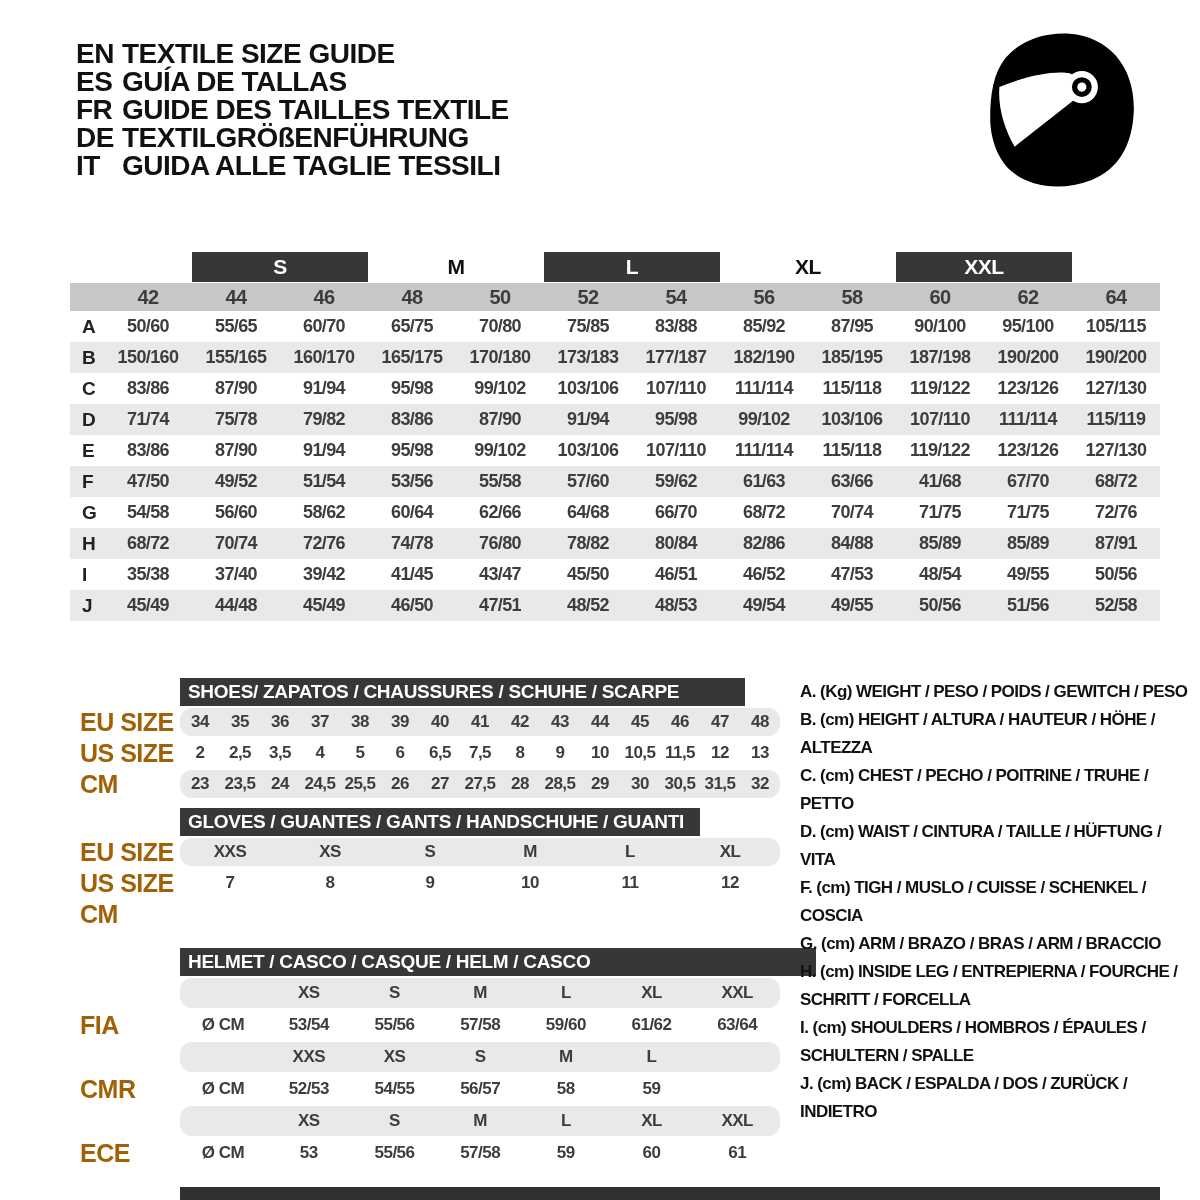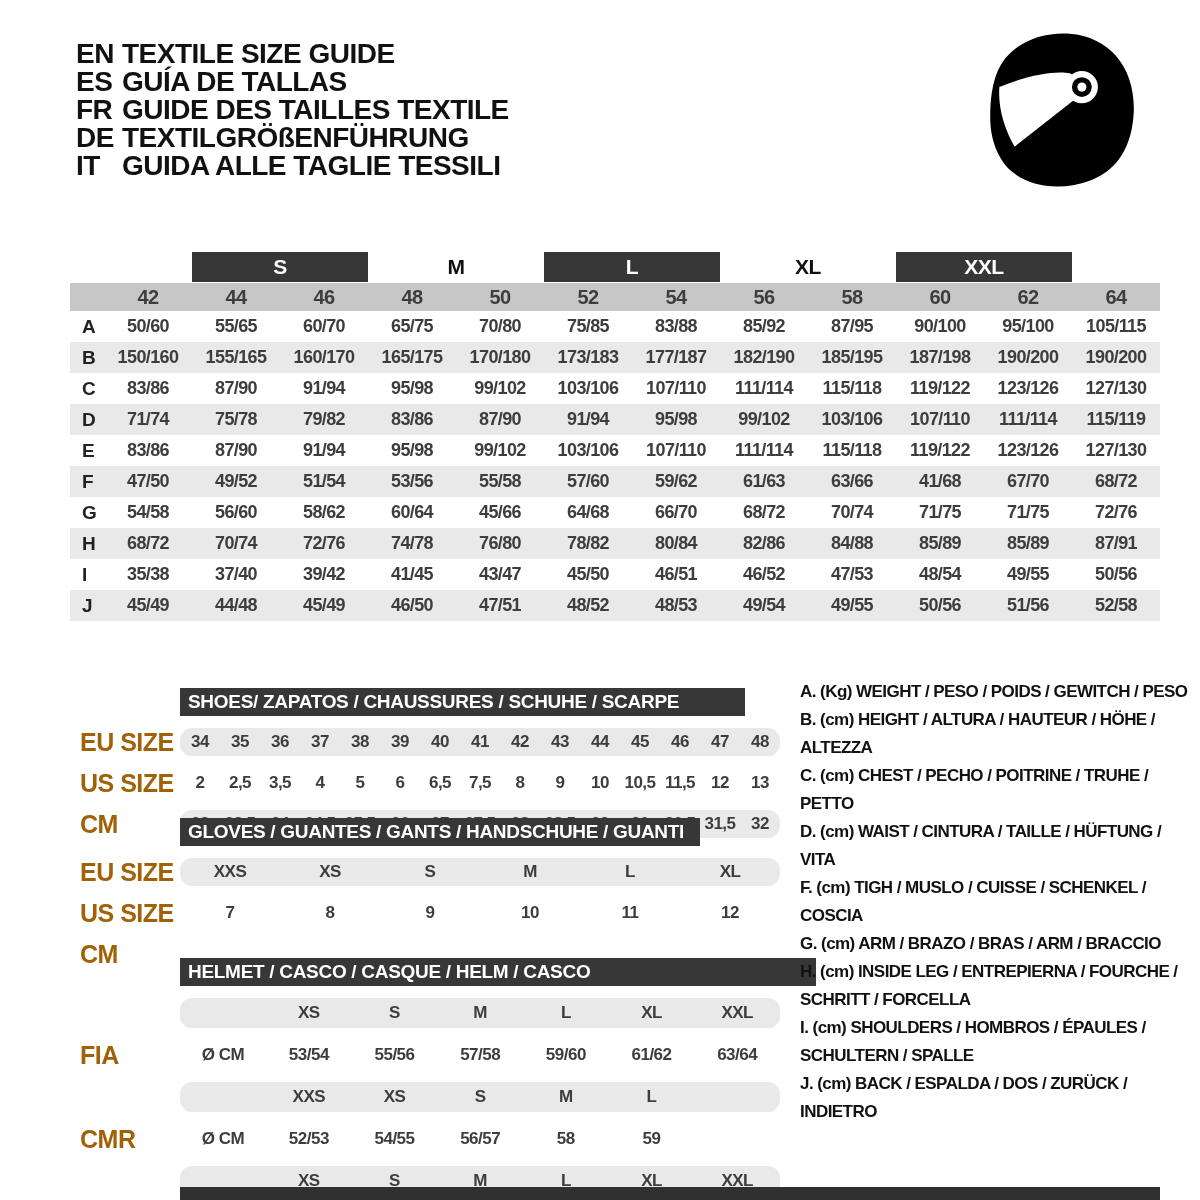--- a/index.html
+++ b/index.html
@@ -22,21 +22,21 @@
   .size-box.boxed{background:#373737;color:#fff;}
   .num-strip{background:#c7c7c7;height:28px;margin-top:1px;}
   .num-cell{display:flex;align-items:center;justify-content:center;font-size:20px;color:#3d3d3d;letter-spacing:-0.5px;}
   .t-row{height:31px;}
   .t-row.alt{background:#e9e9e9;}
   .t-cell{display:flex;align-items:center;justify-content:center;font-size:18px;color:#3d3d3d;letter-spacing:-0.6px;white-space:nowrap;}
   .t-letter{display:flex;align-items:center;padding-left:12px;font-size:19px;color:#222;}
 
   
   .sec{position:absolute;left:70px;}
-  .sec-row{display:flex;margin-top:12px;}
+  .sec-row{display:flex;margin-top:2px;}
   .sec-label{width:110px;display:flex;align-items:center;padding-left:10px;box-sizing:border-box;
              font-size:25px;letter-spacing:-0.5px;color:#a16207;}
   .bar{background:#373737;color:#fff;height:28px;display:flex;align-items:center;
        padding-left:8px;box-sizing:border-box;font-size:19px;letter-spacing:-0.3px;white-space:nowrap;}
   .vals{height:28px;display:grid;border-radius:12px;}
   .vals.gray{background:#e9e9e9;}
   .grid15{width:600px;grid-template-columns:repeat(15,1fr);}
   .grid6{width:600px;grid-template-columns:repeat(6,1fr);}
   .hgrid{width:600px;grid-template-columns:86px repeat(6,1fr);height:30px;display:grid;}
   .v-cell{display:flex;align-items:center;justify-content:center;font-size:17px;color:#3d3d3d;
@@ -198,21 +198,21 @@
           <div class="t-cell">41/68</div>
           <div class="t-cell">67/70</div>
           <div class="t-cell">68/72</div>
         </div>
         <div class="tgrid t-row">
           <div class="t-letter">G</div>
           <div class="t-cell">54/58</div>
           <div class="t-cell">56/60</div>
           <div class="t-cell">58/62</div>
           <div class="t-cell">60/64</div>
-          <div class="t-cell">45/66</div>
+          <div class="t-cell">62/66</div>
           <div class="t-cell">64/68</div>
           <div class="t-cell">66/70</div>
           <div class="t-cell">68/72</div>
           <div class="t-cell">70/74</div>
           <div class="t-cell">71/75</div>
           <div class="t-cell">71/75</div>
           <div class="t-cell">72/76</div>
         </div>
         <div class="tgrid t-row alt">
           <div class="t-letter">H</div>

